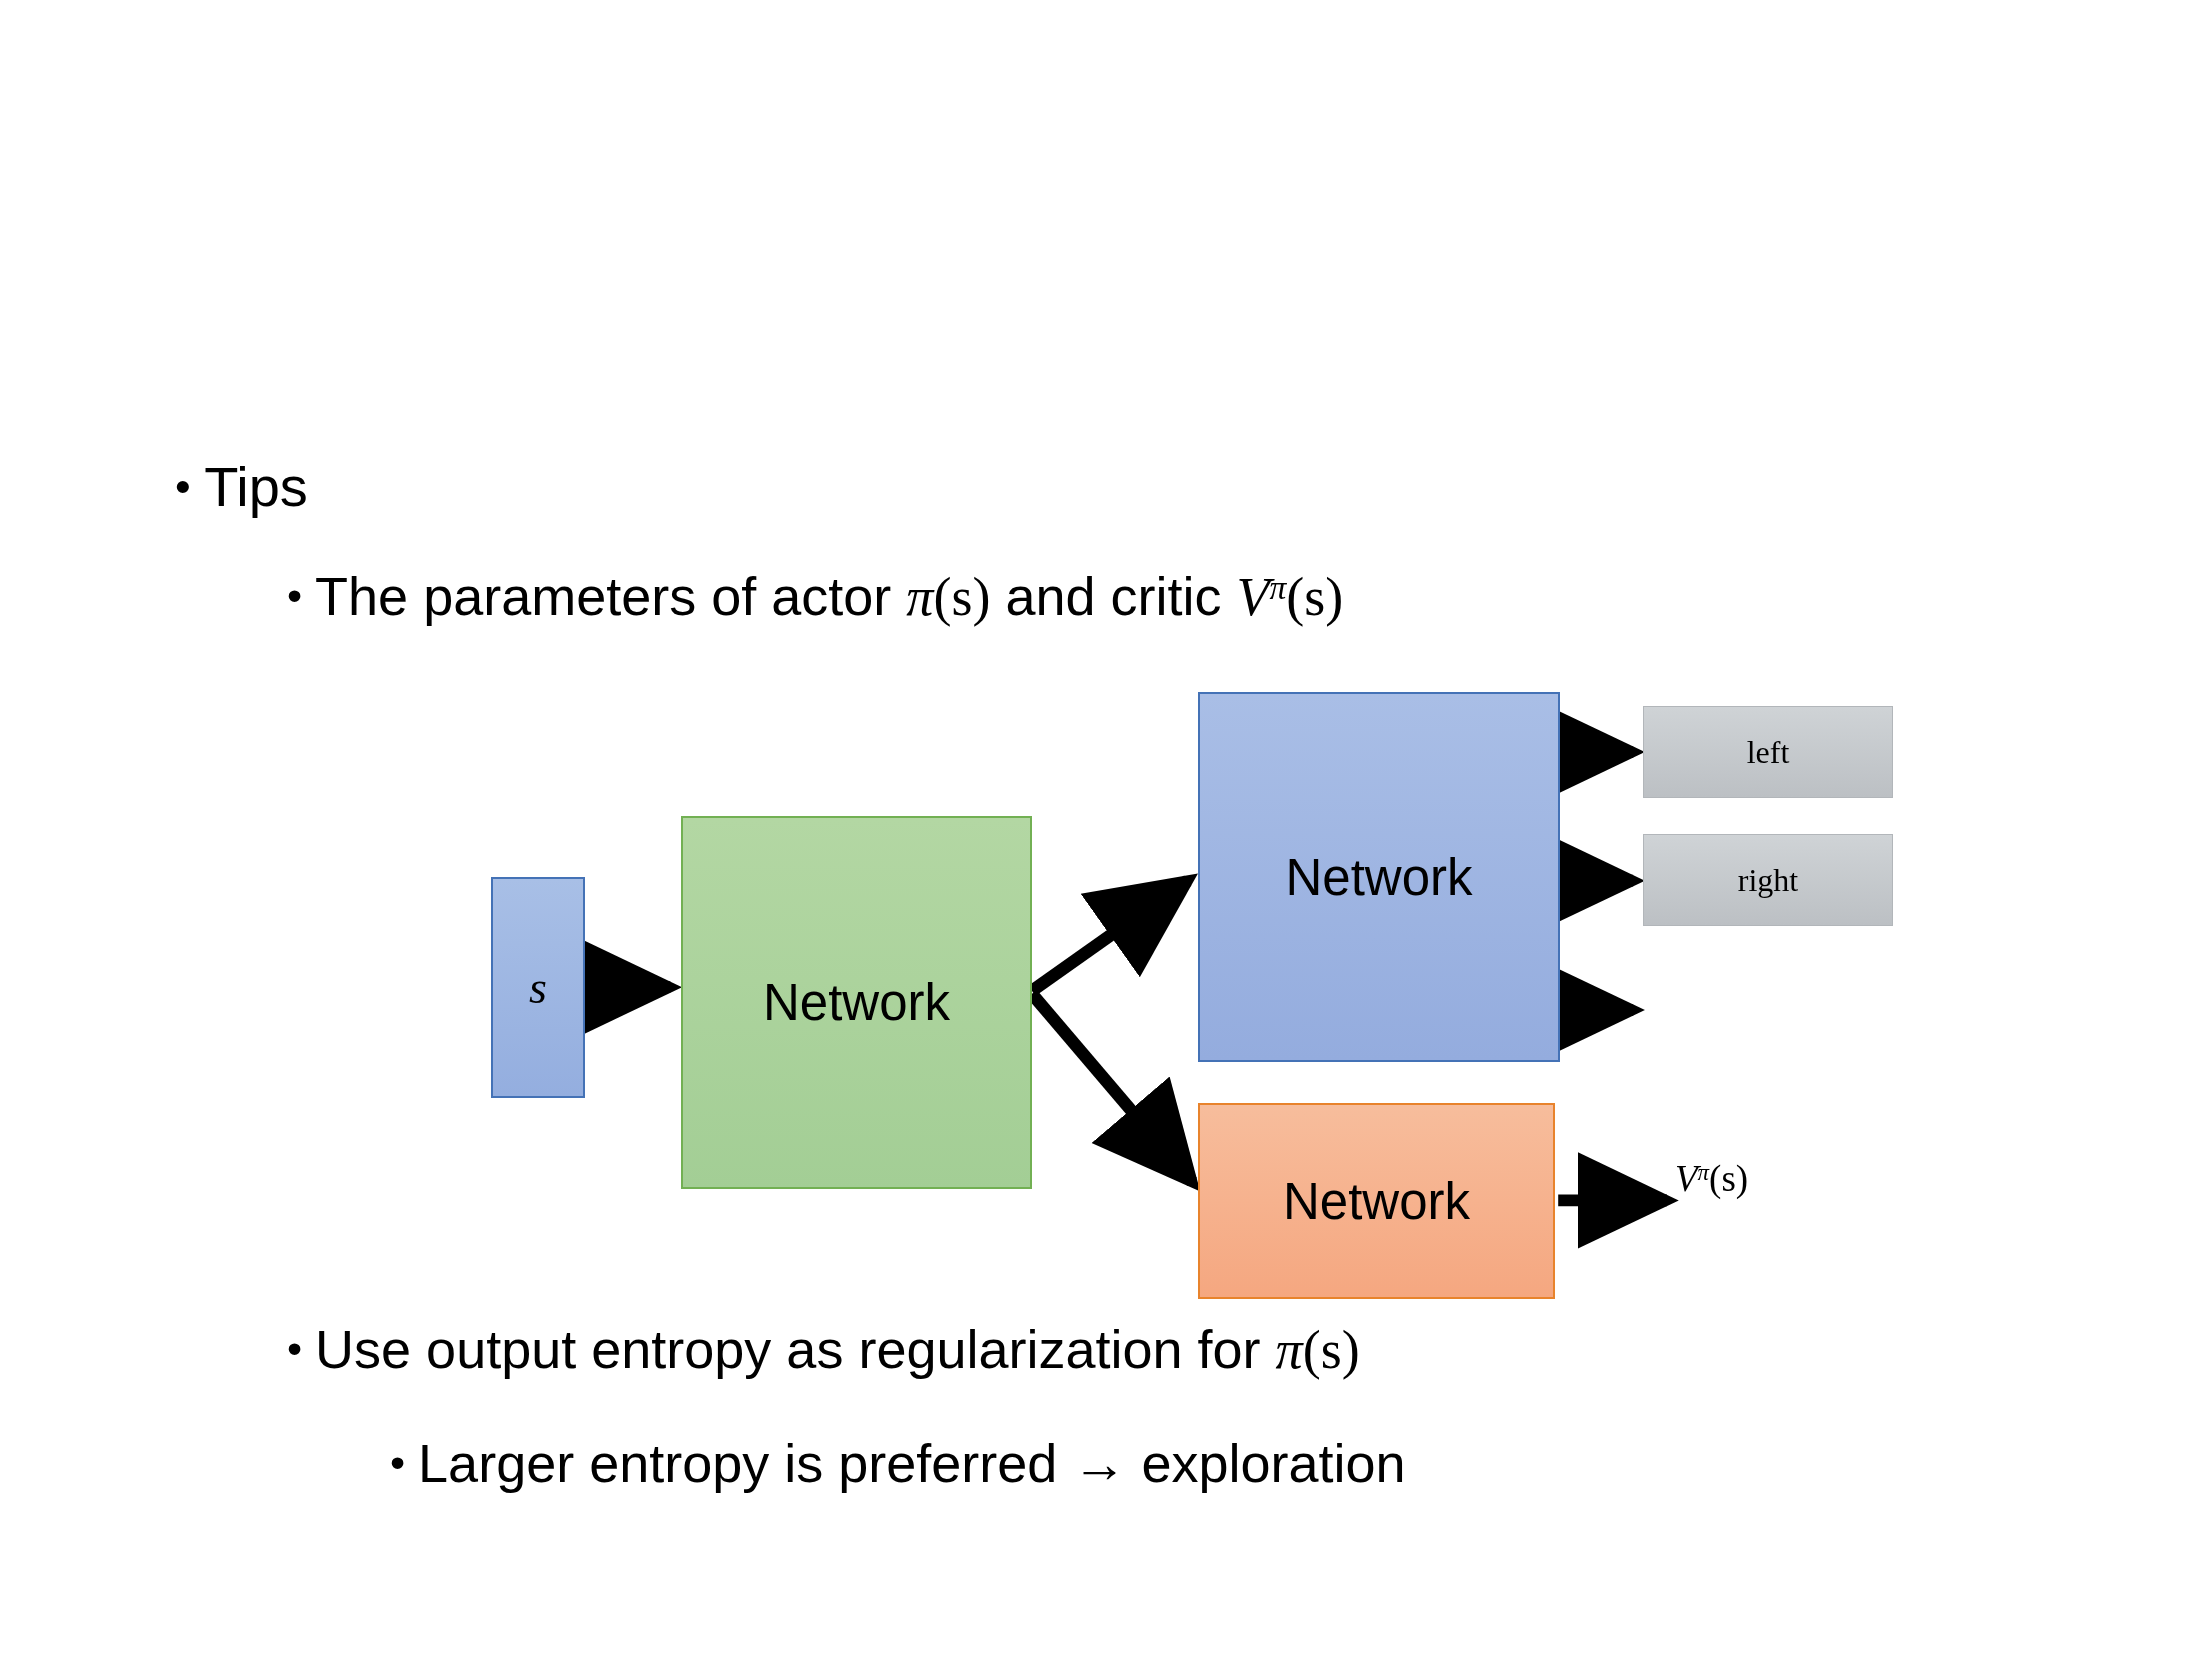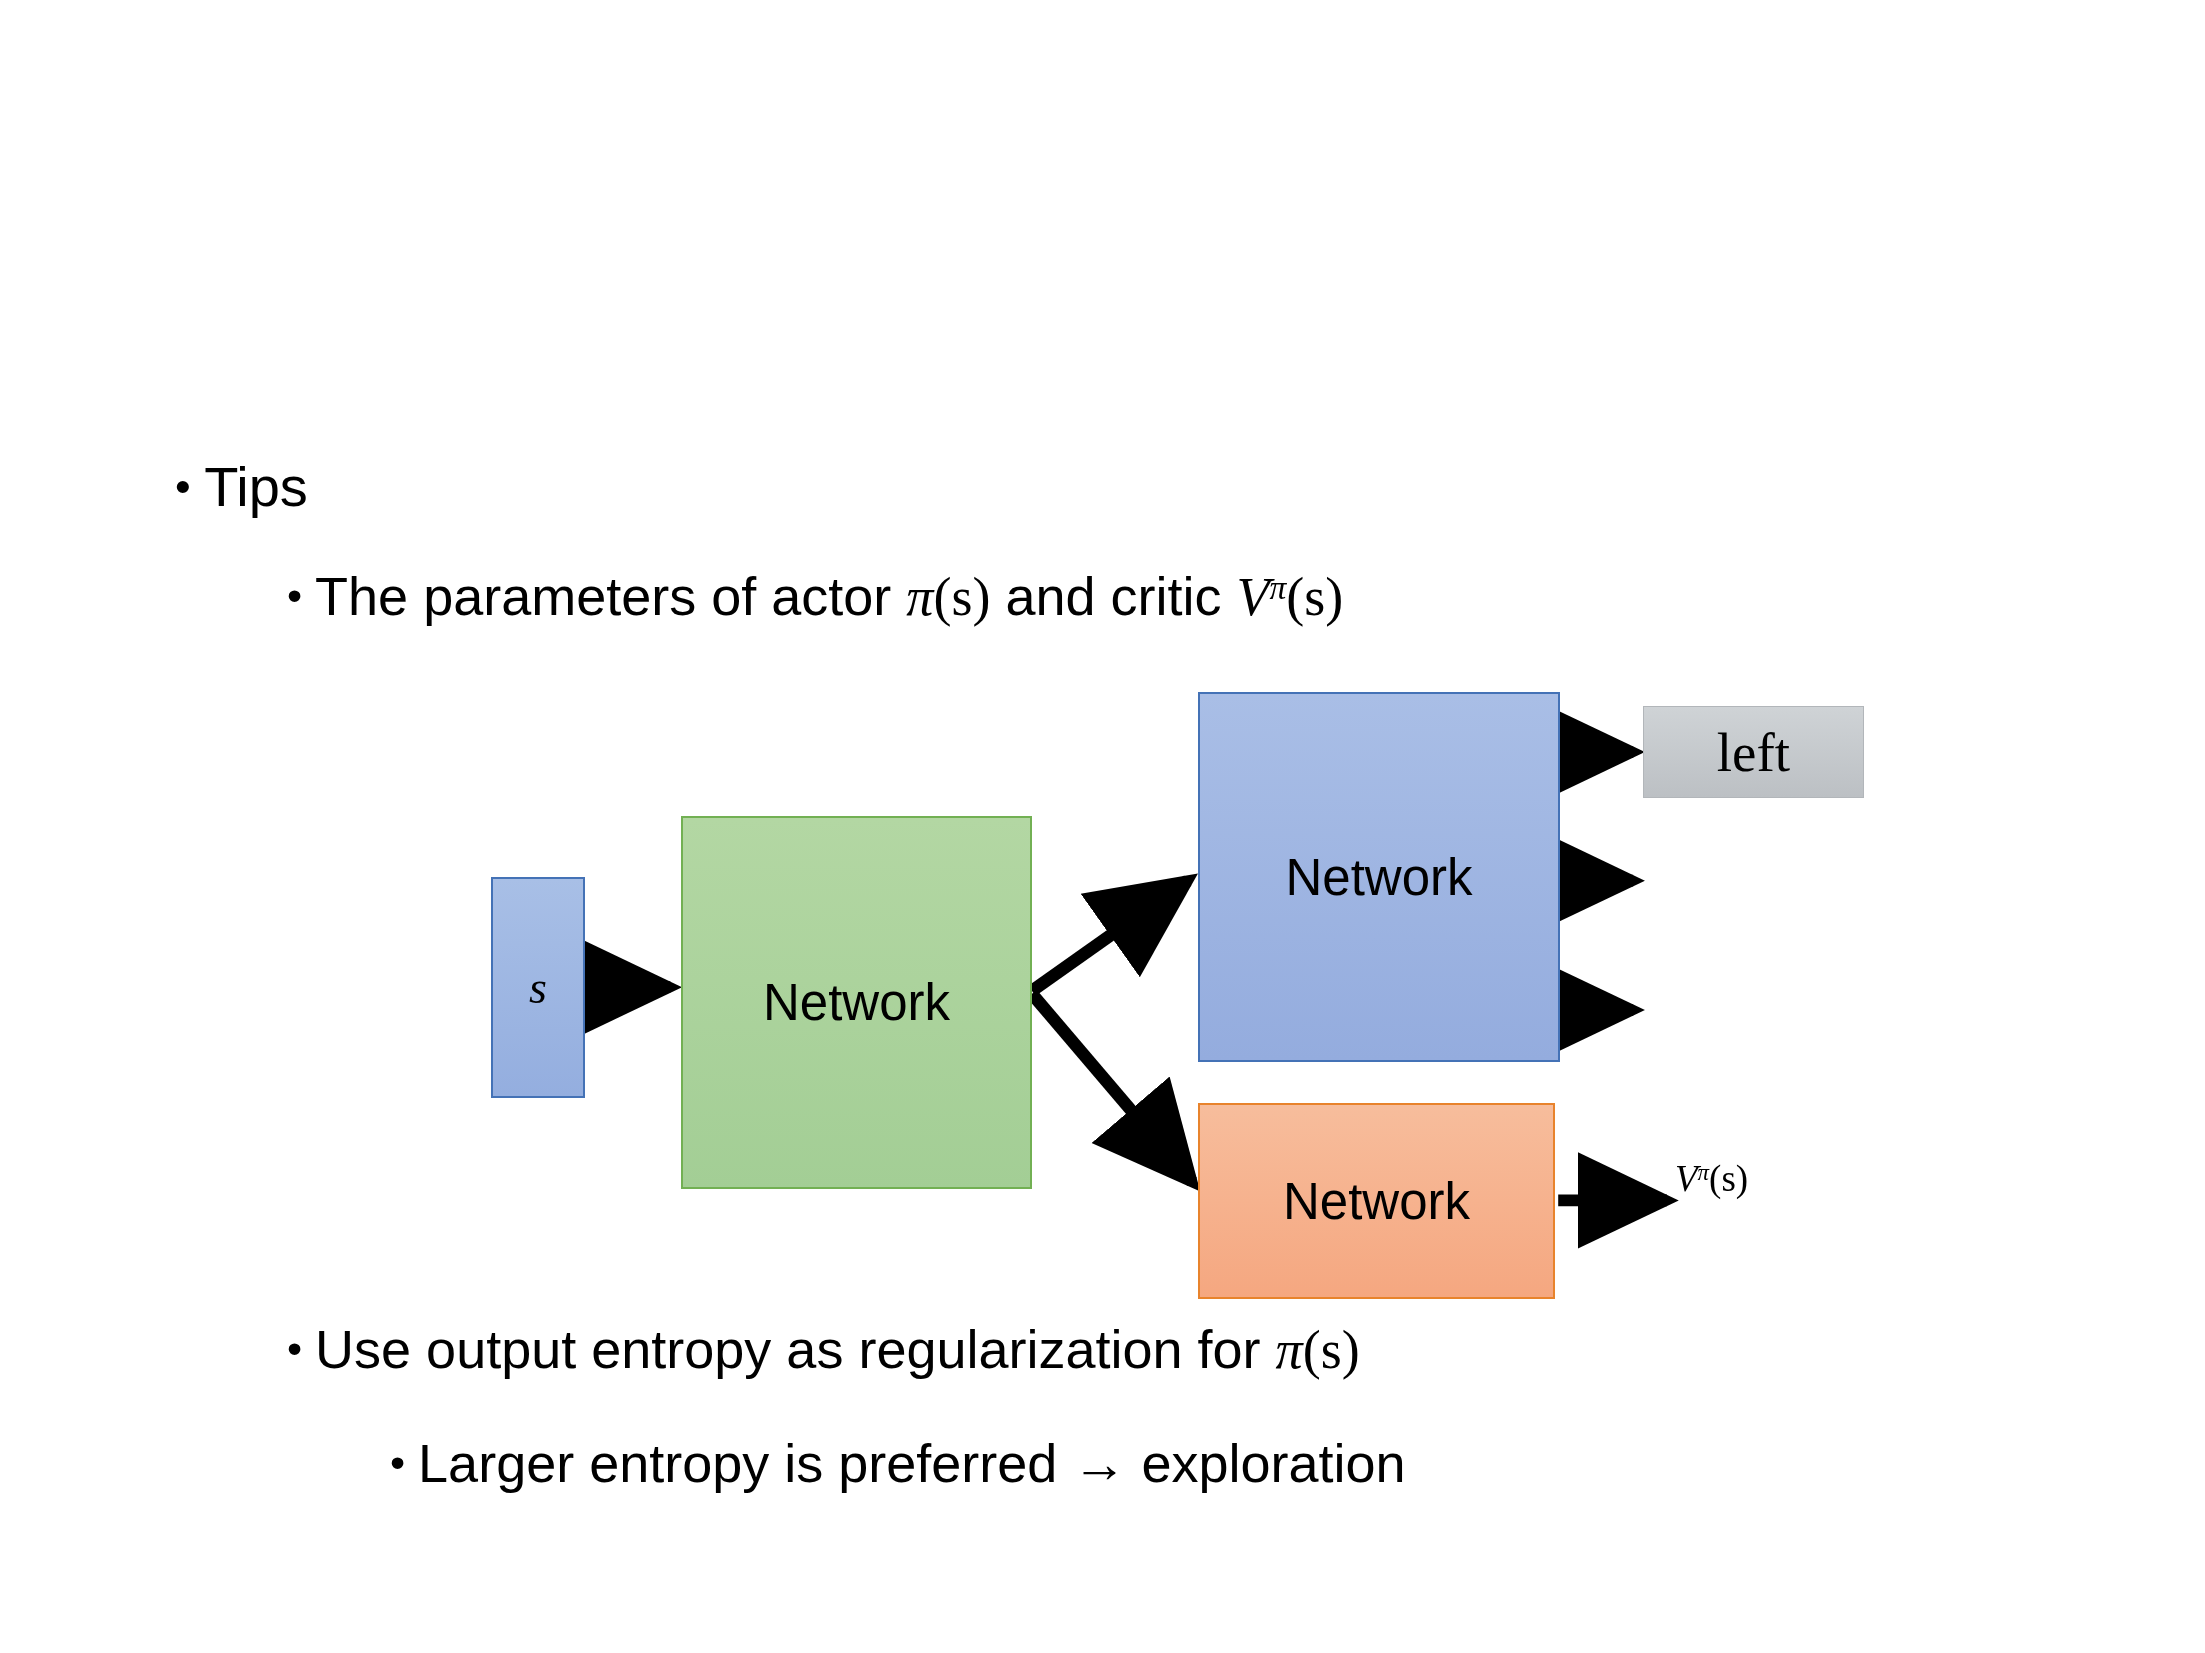--- a/index.html
+++ b/index.html
@@ -162,29 +162,29 @@
     height: 196px;
     background: linear-gradient(180deg, #F7BD9C 0%, #F5A780 100%);
     border: 2.2px solid #E8832C;
     font-size: 51px;
   }
 
   
   .action-box {
     position: absolute;
     box-sizing: border-box;
-    width: 221px;
+    width: 250px;
     height: 92px;
     display: flex;
     align-items: center;
     justify-content: center;
     background: linear-gradient(180deg, #CFD3D6 0%, #BCC0C4 100%);
     border: 1.5px solid #B2B6BA;
     font-family: "Liberation Serif", "DejaVu Serif", serif;
-    font-size: 55px;
+    font-size: 32px;
     color: #000000;
   }
   #action-left  { left: 1643px; top: 706px; }
   #action-right { left: 1643px; top: 834px; }
   #action-fire  { left: 1643px; top: 964px; }
 
   
   #critic-output-label {
     position: absolute;
     left: 1675px;
@@ -264,20 +264,23 @@
       <span>Network</span>
     </div>
 
     <div class="dbox" id="box-critic-network">
       <span>Network</span>
     </div>
 
     <div class="action-box" id="action-left">
       <span>left</span>
     </div>
+    <div class="action-box" id="action-right">
+      <span>right</span>
+    </div>
 
     <div id="critic-output-label">
       <span class="math"><span>V</span><sup>π</sup><span class="up">(s)</span></span>
     </div>
 
   </div>
 </div>
 
 
 </body></html>

